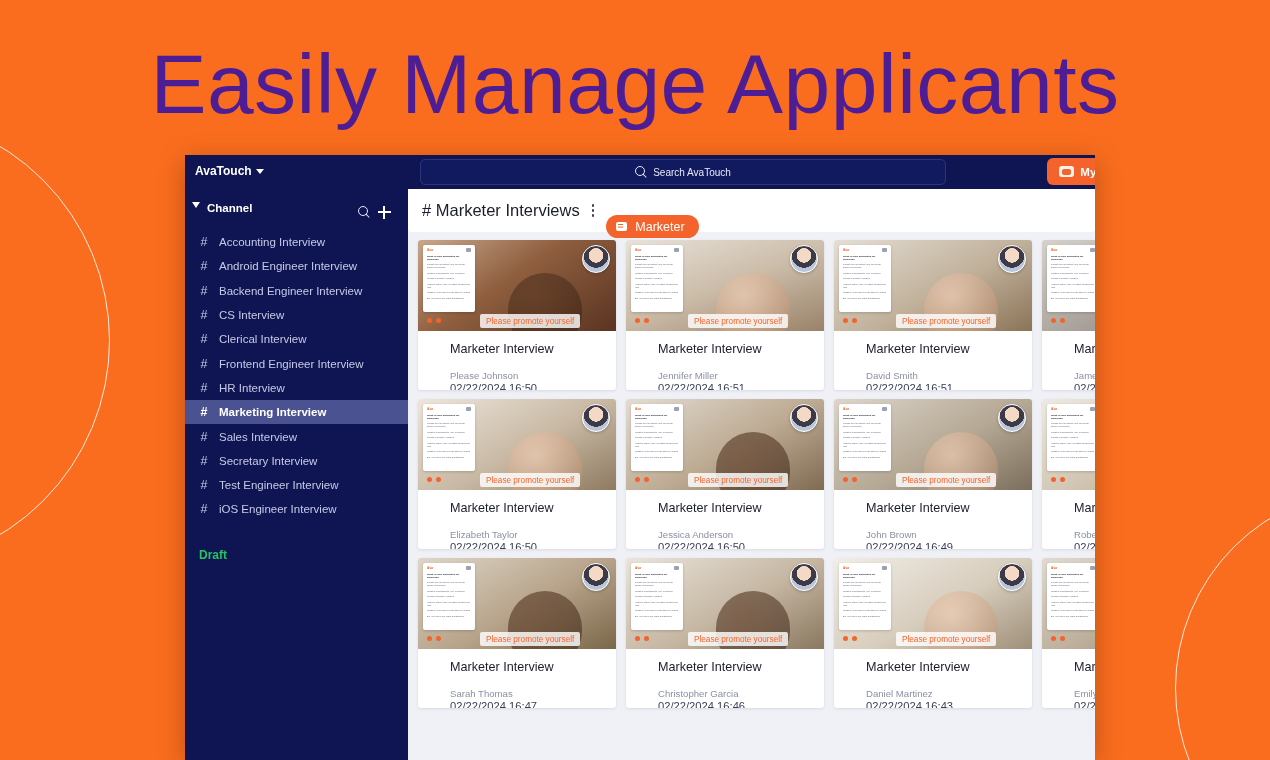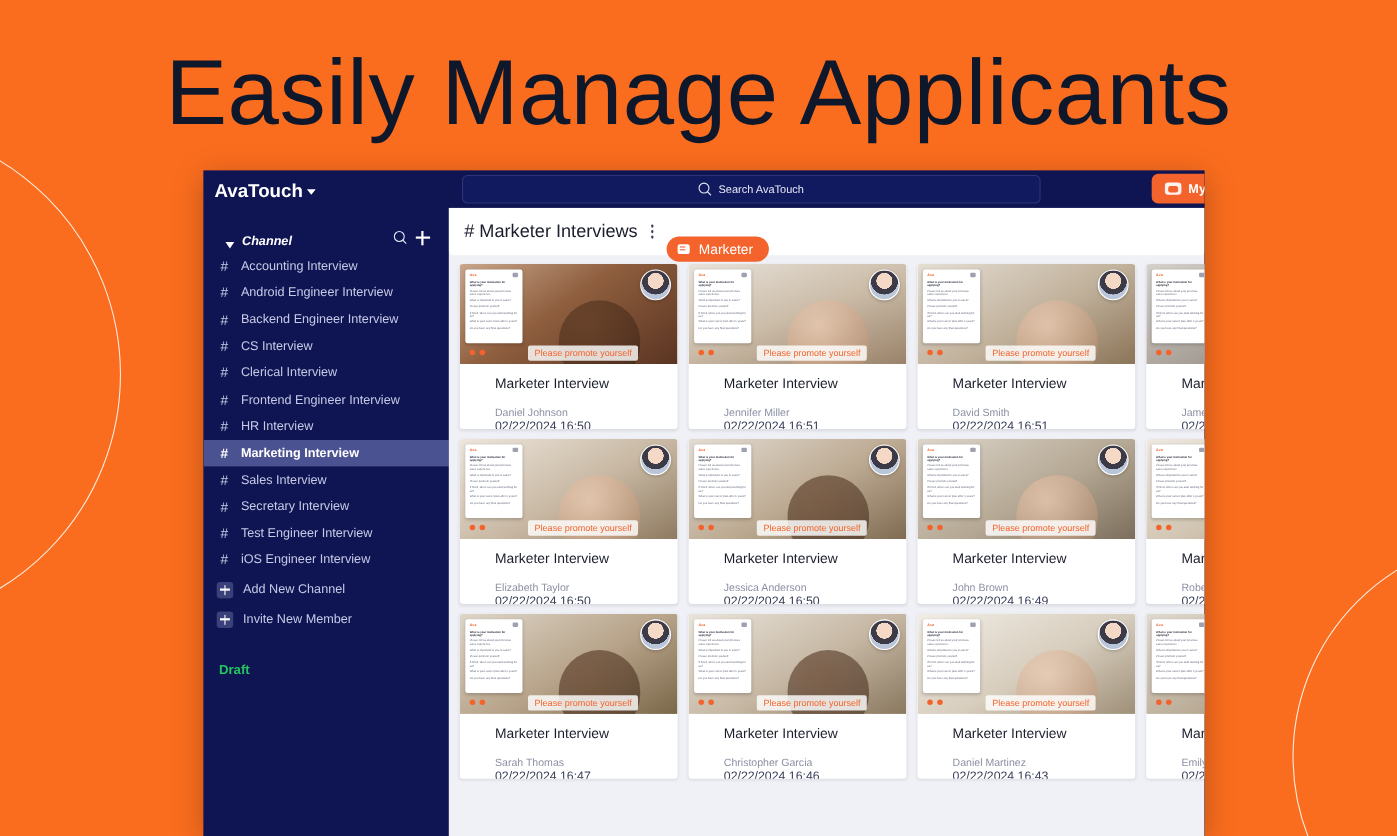--- a/index.html
+++ b/index.html
@@ -16,21 +16,21 @@
     border-radius: 50%;
     pointer-events: none;
   }
   .bg-circle.left { width: 455px; height: 455px; left: -345px; top: 113px; }
   .bg-circle.right { width: 400px; height: 400px; left: 1175px; top: 488px; }
 
   .hero-title {
     position:absolute;
     left:0; right:0; top: 36px;
     text-align:center;
-    color:#0f172a;
+    color:#4c1d95;
     font-size: 84px;
     line-height: 96px;
     font-weight: 400;
     letter-spacing: 0.5px;
     font-family: "Liberation Sans", sans-serif;
   }
 
   
   .app-window {
     position:absolute;
@@ -46,21 +46,21 @@
   
   .topbar {
     position:relative;
     height: 34px;
     background:#0E1552;
     display:flex;
     align-items:center;
   }
   .brand {
     position:absolute; left:10px; top:9px;
-    color:#ffffff; font-size:17px; font-weight:bold;
+    color:#ffffff; font-size:12px; font-weight:bold;
     display:flex; align-items:center; gap:4px;
   }
   .caret-down {
     width:0;height:0;
     border-left:4px solid transparent;
     border-right:4px solid transparent;
     border-top:5px solid #ffffff;
     display:inline-block;
   }
   .searchbar {
@@ -107,24 +107,24 @@
 
   
   .sidebar {
     width: 223px;
     background:#0E1552;
     flex:0 0 223px;
     padding-top: 13px;
     position:relative;
   }
   .sidebar-head {
-    display:flex; align-items:flex-end;
-    padding: 0 14px 0 20px;
+    display:flex; align-items:flex-start;
+    padding: 0 14px 0 7px;
     height: 24px;
-    color:#ffffff; font-size:11.5px; font-weight:bold;font-style:italic;
+    color:#ffffff; font-size:11.5px; font-weight:bold;
   }
   .sidebar-head .caret {
     width:0;height:0;
     border-left:4.5px solid transparent;
     border-right:4.5px solid transparent;
     border-top:6px solid #ffffff;
     margin-right:7px;
   }
   .sidebar-head .spacer{ flex:1; }
   .side-icon-btn{
@@ -434,34 +434,20 @@
           <div class="chan-item">
             <span class="hash">#</span>
             <span>Test Engineer Interview</span>
           </div>
           <div class="chan-item">
             <span class="hash">#</span>
             <span>iOS Engineer Interview</span>
           </div>
         </div>
 
-      <div>
-          <div class="chan-add">
-            <span class="boxplus">
-              <span class="plus-glyph"></span>
-            </span>
-            <span>Add New Channel</span>
-          </div>
-          <div class="chan-add">
-            <span class="boxplus">
-              <span class="plus-glyph"></span>
-            </span>
-            <span>Invite New Member</span>
-          </div>
-        </div>
 
       <div class="draft-label">Draft</div>
     </div>
 
     <div class="main">
 
       <div class="main-head">
         <span class="main-title"># Marketer Interviews</span>
         <span class="kebab">
             <i></i>
@@ -494,21 +480,21 @@
               </div>
               <div class="dots">
                 <i></i>
                 <i></i>
               </div>
               <div class="caption">Please promote yourself</div>
               <div class="interviewer"></div>
             </div>
             <div class="card-body">
               <div class="card-title">Marketer Interview</div>
-              <div class="card-person">Daniel Johnson</div>
+              <div class="card-person">Please Johnson</div>
               <div class="card-date">02/22/2024 16:50</div>
               <div class="card-rule"></div>
             </div>
           </div>
           <div class="card">
             <div class="thumb">
               <div class="thumb-photo bg-b"></div>
               <div class="person light"></div>
               <div class="q-panel">
                 <div class="q-head">

